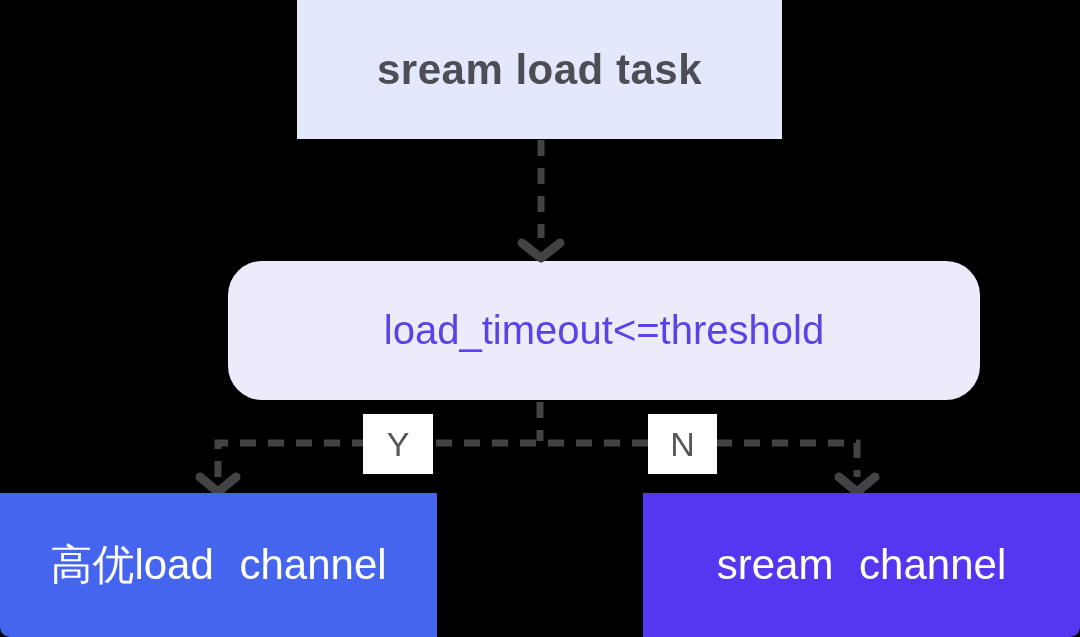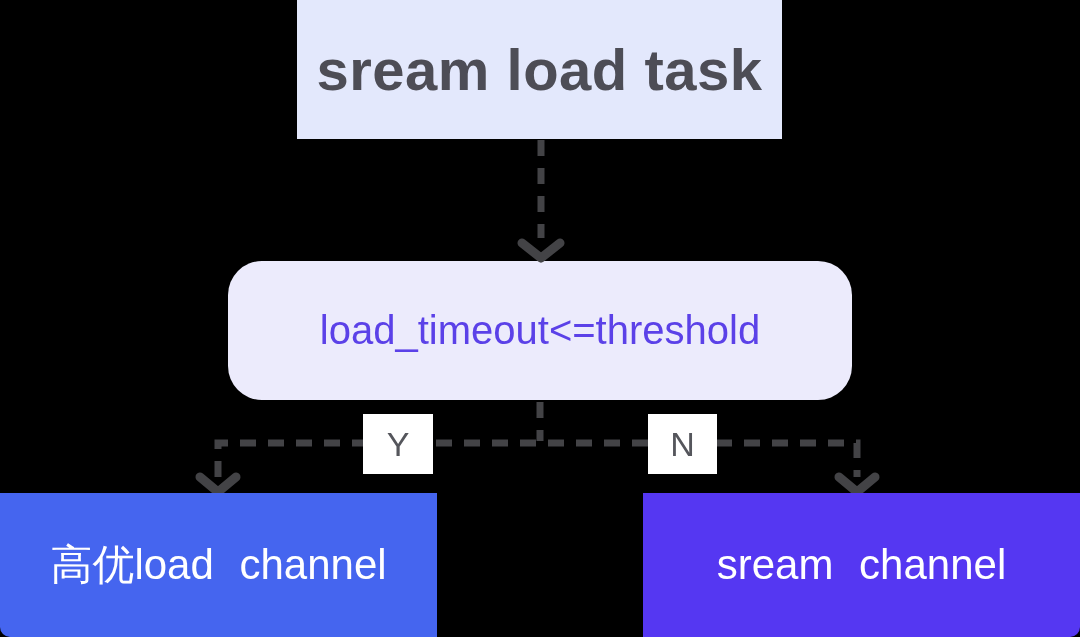--- a/index.html
+++ b/index.html
@@ -21,26 +21,26 @@
     display: flex;
     align-items: center;
     justify-content: center;
     text-align: center;
     box-sizing: border-box;
   }
   .node-start {
     left: 297px; top: 0; width: 485px; height: 139px;
     background: #e3e8fc;
     color: #4d4d56;
-    font-size: 58px;
+    font-size: 42px;
     font-weight: 600;
     letter-spacing: 0.5px;
   }
   .node-decision {
-    left: 228px; top: 261px; width: 624px; height: 139px;
+    left: 228px; top: 261px; width: 752px; height: 139px;
     background: #ecebfc;
     border-radius: 34px;
     color: #5b41e8;
     font-size: 40px;
     font-weight: 500;
   }
   .branch-label {
     position: absolute;
     top: 414px;
     width: 70px; height: 60px;

